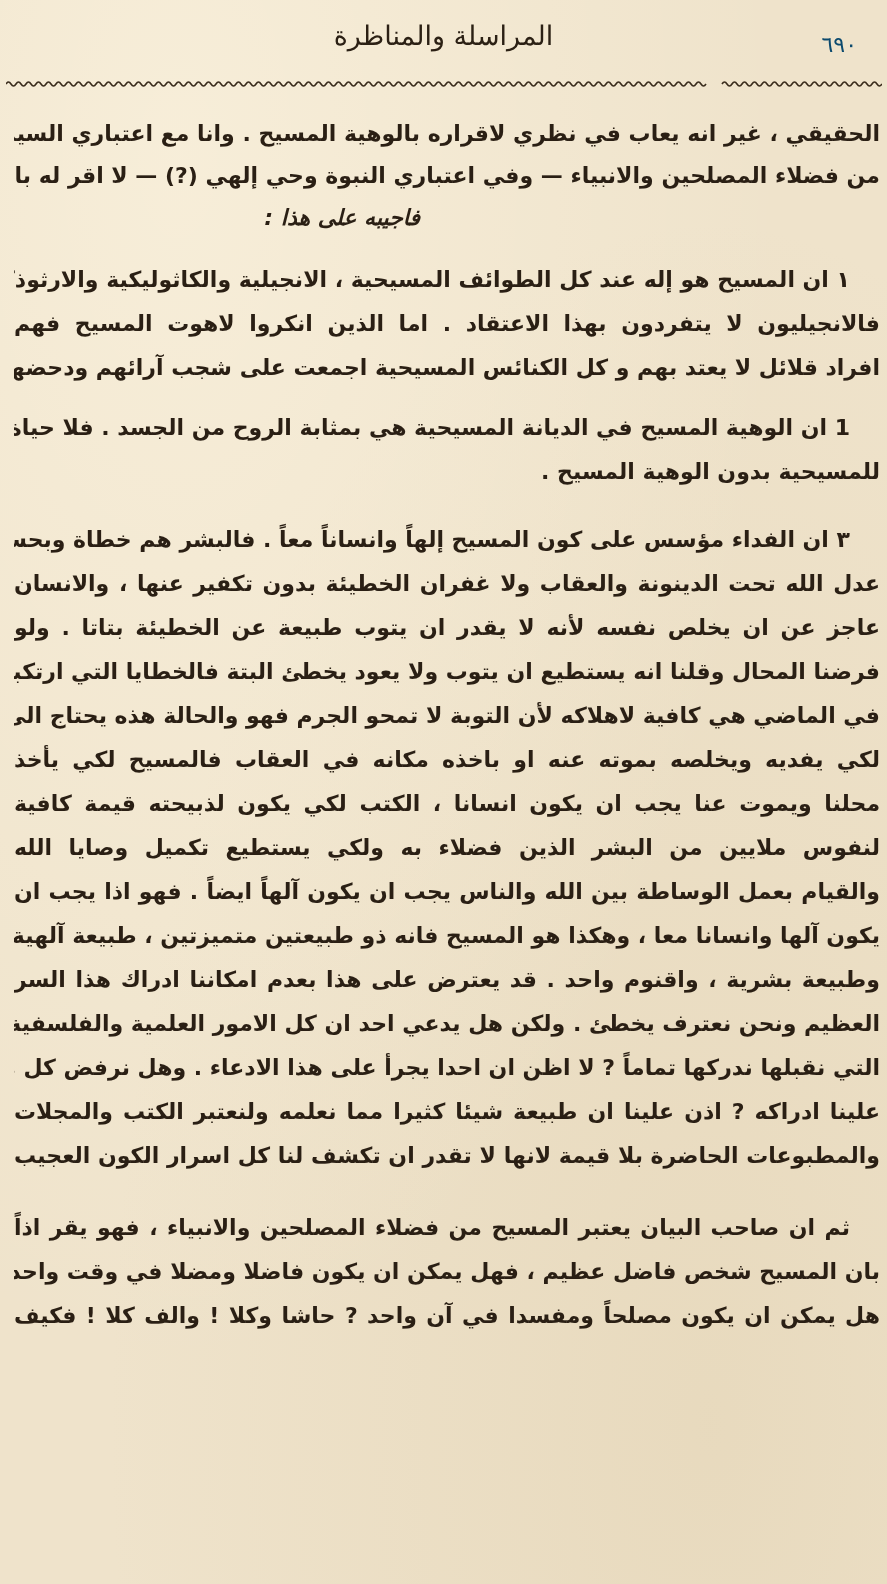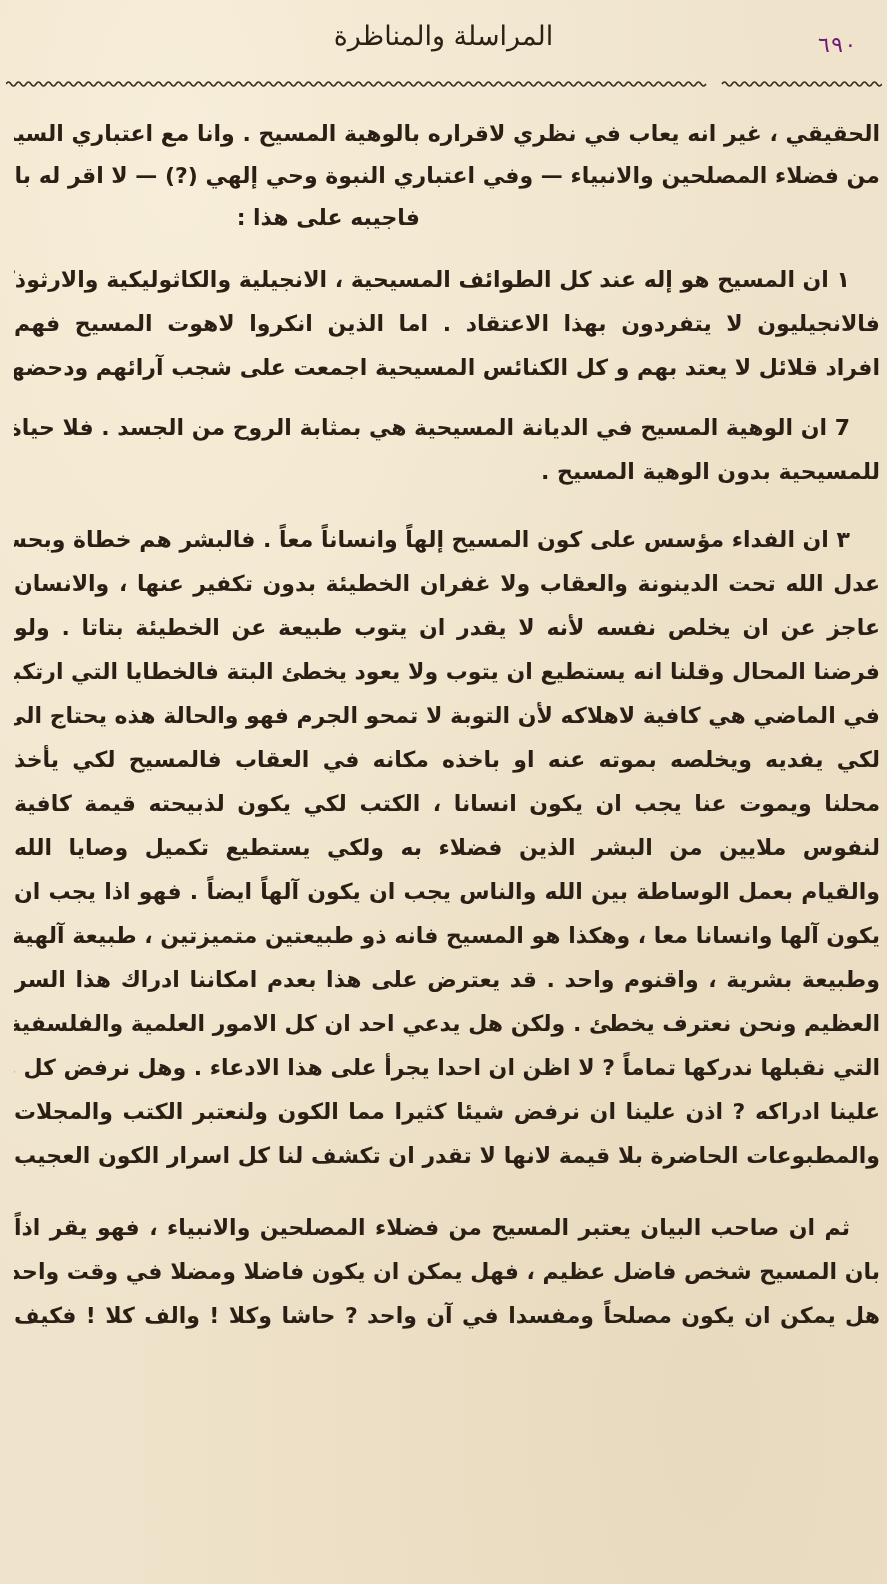--- a/index.html
+++ b/index.html
@@ -37,24 +37,24 @@
       top: 0;
       text-align: center;
       font-family: "DejaVu Serif", serif;
       font-size: 27px;
       color: #2b2014;
     }
     .page-number {
       position: absolute;
       right: 30px;
       top: 12px;
-      font-family: Liberation Mono, monospace;
+      font-family: Liberation Sans, sans-serif;
       font-size: 22px;
       letter-spacing: 3px;
-      color: #701a75;
+      color: #0c4a6e;
     }
     .wavy-rule {
       position: absolute;
       top: 62px;
       left: 6px;
       width: 876px;
       height: 12px;
     }
     .text-body {
       position: absolute;
@@ -93,20 +93,21 @@
       line-height: 40px;
       white-space: nowrap;
     }
     .split-line .part-a {
       position: absolute;
       right: 0;
     }
     .split-line .part-b {
       position: absolute;
       right: 460px;
+      font-style: italic;
     }
   </style>
 </head>
 <body>
 
 <div class="page">
 
   <div class="running-head">
     <div class="running-title">المراسلة والمناظرة</div>
     <div class="page-number">٦٩٠</div>
@@ -119,35 +120,35 @@
 
   <div class="text-body">
     <div class="line" style="top:0px">الحقيقي ، غير انه يعاب في نظري لاقراره بالوهية المسيح . وانا مع اعتباري السيد المسيح</div>
     <div class="line" style="top:42px">من فضلاء المصلحين والانبياء — وفي اعتباري النبوة وحي إلهي (?) — لا اقر له بالوهية .</div>
     <div class="split-line" style="top:84px">
       <span class="part-b">فاجيبه على هذا :</span>
     </div>
     <div class="line indent" style="top:146px">١  ان المسيح هو إله عند كل الطوائف المسيحية ، الانجيلية والكاثوليكية والارثوذكسية</div>
     <div class="line" style="top:190px">فالانجيليون لا يتفردون بهذا الاعتقاد . اما الذين انكروا لاهوت المسيح فهم</div>
     <div class="line" style="top:234px">افراد قلائل لا يعتد بهم و كل الكنائس المسيحية اجمعت على شجب آرائهم ودحضها</div>
-    <div class="line indent" style="top:294px">7  ان الوهية المسيح في الديانة المسيحية هي بمثابة الروح من الجسد . فلا حياة</div>
+    <div class="line indent" style="top:294px">1  ان الوهية المسيح في الديانة المسيحية هي بمثابة الروح من الجسد . فلا حياة</div>
     <div class="line short" style="top:338px">للمسيحية بدون الوهية المسيح .</div>
     <div class="line indent" style="top:406px">٣  ان الفداء مؤسس على كون المسيح إلهاً وانساناً معاً . فالبشر هم خطاة وبحسب</div>
     <div class="line" style="top:450px">عدل الله تحت الدينونة والعقاب ولا غفران الخطيئة بدون تكفير عنها ، والانسان</div>
     <div class="line" style="top:494px">عاجز عن ان يخلص نفسه لأنه لا يقدر ان يتوب طبيعة عن الخطيئة بتاتا . ولو</div>
     <div class="line" style="top:538px">فرضنا المحال وقلنا انه يستطيع ان يتوب ولا يعود يخطئ البتة فالخطايا التي ارتكبها</div>
     <div class="line" style="top:582px">في الماضي هي كافية لاهلاكه لأن التوبة لا تمحو الجرم فهو والحالة هذه يحتاج الى فاد</div>
     <div class="line" style="top:626px">لكي يفديه ويخلصه بموته عنه او باخذه مكانه في العقاب فالمسيح لكي يأخذ</div>
     <div class="line" style="top:670px">محلنا ويموت عنا يجب ان يكون انسانا ، الكتب لكي يكون لذبيحته قيمة كافية</div>
     <div class="line" style="top:714px">لنفوس ملايين من البشر الذين فضلاء به ولكي يستطيع تكميل وصايا الله</div>
     <div class="line" style="top:758px">والقيام بعمل الوساطة بين الله والناس يجب ان يكون آلهاً ايضاً . فهو اذا يجب ان</div>
     <div class="line" style="top:802px">يكون آلها وانسانا معا ، وهكذا هو المسيح فانه ذو طبيعتين متميزتين ، طبيعة آلهية</div>
     <div class="line" style="top:846px">وطبيعة بشرية ، واقنوم واحد . قد يعترض على هذا بعدم امكاننا ادراك هذا السر</div>
     <div class="line" style="top:890px">العظيم ونحن نعترف يخطئ . ولكن هل يدعي احد ان كل الامور العلمية والفلسفية</div>
     <div class="line" style="top:934px">التي نقبلها ندركها تماماً ? لا اظن ان احدا يجرأ على هذا الادعاء . وهل نرفض كل ما يصعب</div>
-    <div class="line" style="top:978px">علينا ادراكه ? اذن علينا ان نرفض شيئا كثيرا مما الكون ولنعتبر الكتب والمجلات</div>
+    <div class="line" style="top:978px">علينا ادراكه ? اذن علينا ان طبيعة شيئا كثيرا مما نعلمه ولنعتبر الكتب والمجلات</div>
     <div class="line" style="top:1022px">والمطبوعات الحاضرة بلا قيمة لانها لا تقدر ان تكشف لنا كل اسرار الكون العجيب</div>
     <div class="line indent" style="top:1094px">ثم ان صاحب البيان يعتبر المسيح من فضلاء المصلحين والانبياء ، فهو يقر اذاً</div>
     <div class="line" style="top:1138px">بان المسيح شخص فاضل عظيم ، فهل يمكن ان يكون فاضلا ومضلا في وقت واحد?</div>
     <div class="line" style="top:1182px">هل يمكن ان يكون مصلحاً ومفسدا في آن واحد ? حاشا وكلا ! والف كلا ! فكيف</div>
   </div>
 
 </div>
 
 </body></html>

